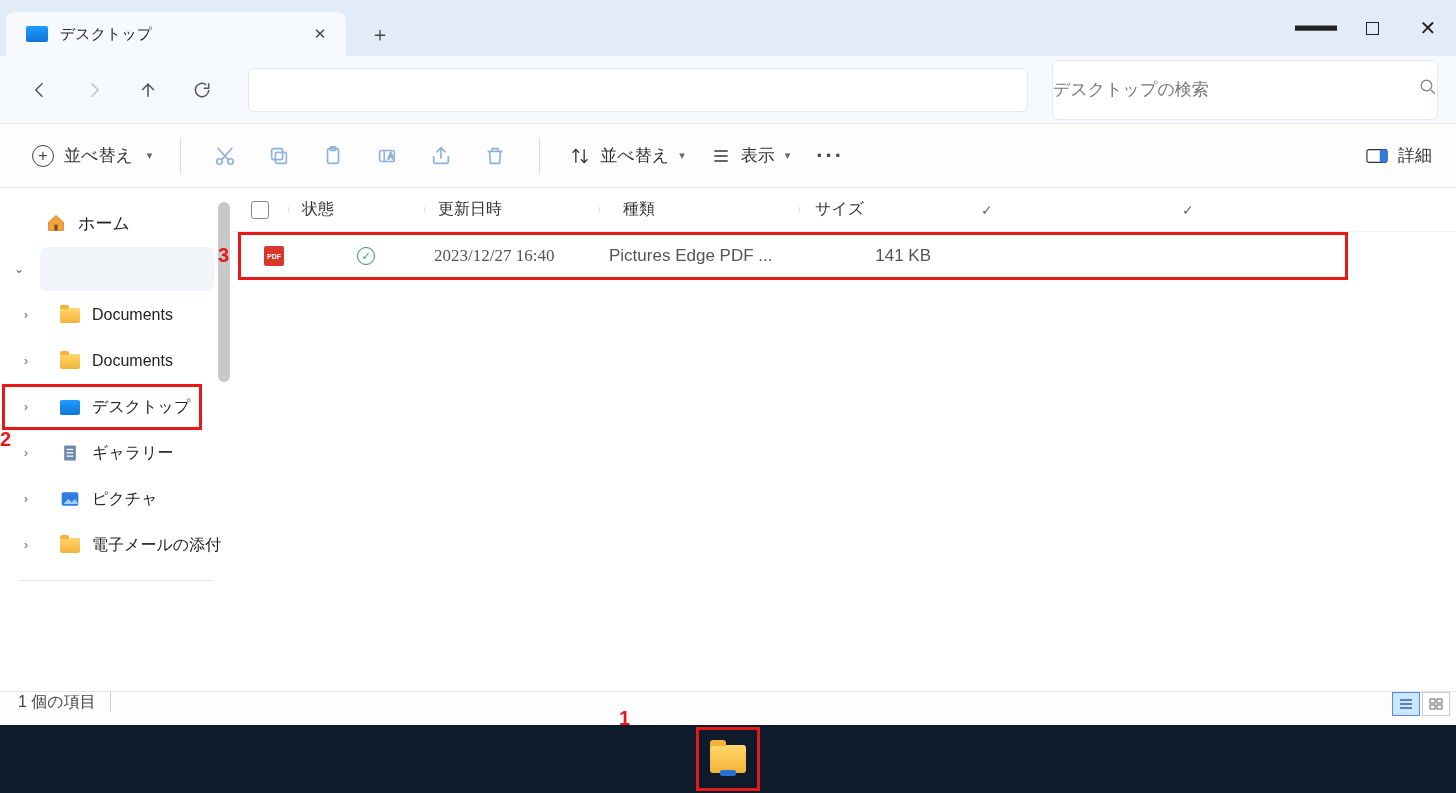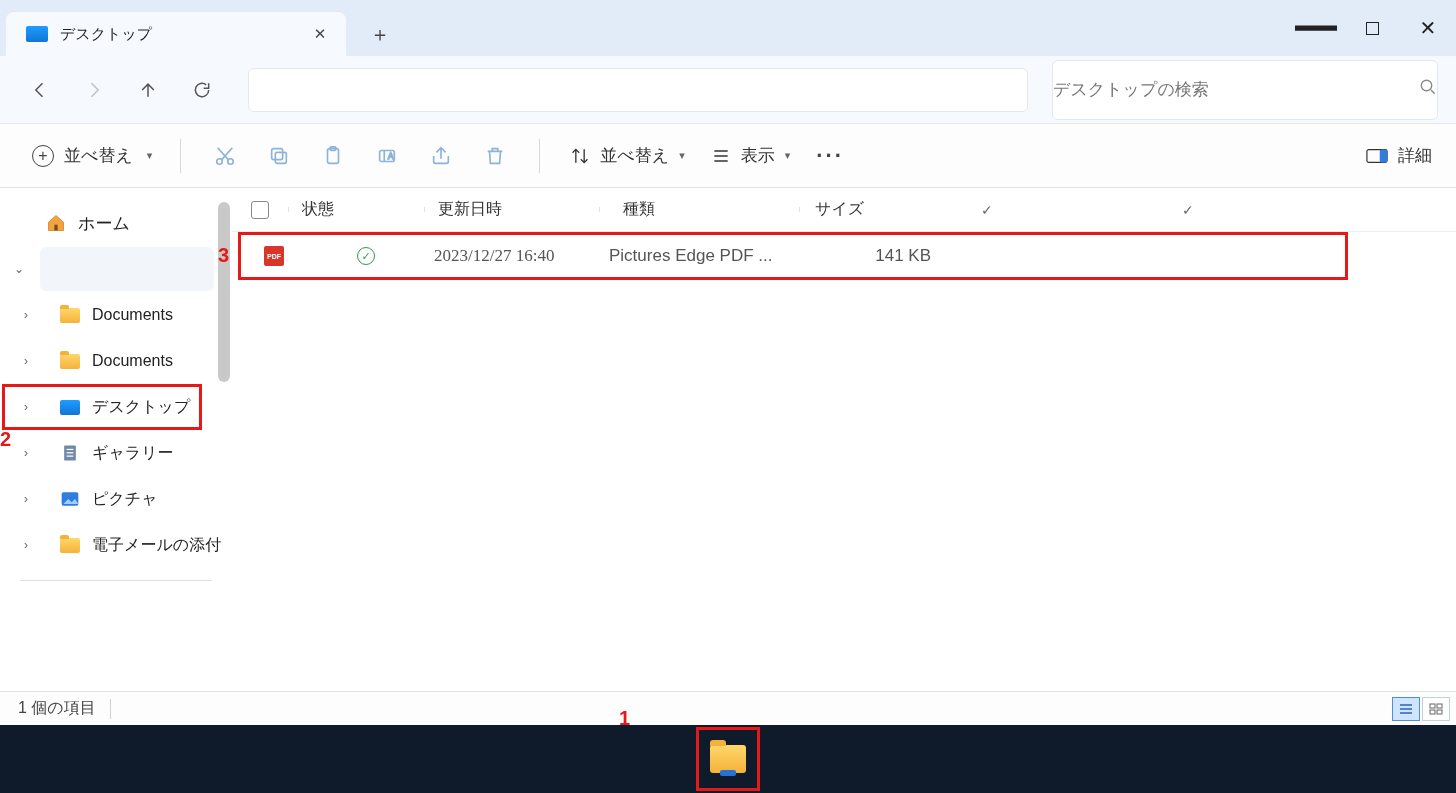--- a/index.html
+++ b/index.html
@@ -83,21 +83,21 @@
 .filerow .pdf-icon { width: 20px; height: 20px; margin-left: 32px; margin-right: 14px; position: relative; }
 .pdf-icon::before { content: "PDF"; position: absolute; inset: 0; background: #d9362b; color: #fff; font-size: 7px; font-weight: bold; display: flex; align-items: center; justify-content: center; border-radius: 2px; }
 .filerow .fname { width: 385px; }
 .filerow .fstate { width: 136px; display: flex; justify-content: center; }
 .synced { width: 18px; height: 18px; border: 1.5px solid #2a9d4b; border-radius: 50%; display: flex; align-items: center; justify-content: center; color: #2a9d4b; font-size: 11px; }
 .filerow .fdate { width: 175px; color: #555; font-family: Liberation Serif, serif; }
 .filerow .ftype { width: 200px; color: #555; }
 .filerow .fsize { width: 130px; color: #555; text-align: right; padding-right: 8px; }
 
 
-.statusbar { height: 34px; background: #fdfdfd; border-top: 1px solid #e4e4e4; display: flex; align-items: center; padding: 0 18px; font-size: 16px; color: #444; position: relative; }
+.statusbar { height: 34px; background: #fdfdfd; border-top: 1px solid #e4e4e4; display: flex; align-items: flex-start; padding: 0 18px; font-size: 16px; color: #444; position: relative; }
 .statusbar .sep { width: 1px; height: 20px; background: #d0d0d0; margin: 0 14px; }
 .view-toggles { position: absolute; right: 6px; display: flex; gap: 2px; }
 .vt { width: 28px; height: 24px; border: 1px solid #c4cfdd; display: flex; align-items: center; justify-content: center; background: #fff; cursor: pointer; }
 .vt.active { background: #cfe4ff; border-color: #4a90e2; }
 
 
 .taskbar { height: 68px; background: #0f1a2b; display: flex; align-items: center; justify-content: center; position: relative; }
 .tb-explorer { width: 48px; height: 48px; display: flex; align-items: center; justify-content: center; cursor: pointer; position: relative; }
 .tb-explorer .folder-big { width: 36px; height: 28px; background: linear-gradient(#ffd76a,#f4b23a); border-radius: 3px; position: relative; }
 .tb-explorer .folder-big::before { content: ""; position: absolute; top: -5px; left: 0; width: 16px; height: 6px; background: #f4b23a; border-radius: 3px 3px 0 0; }

